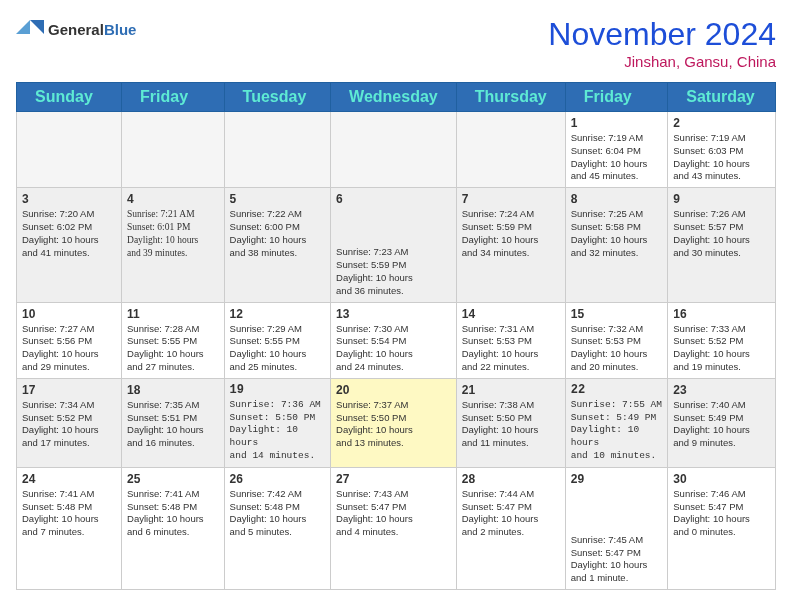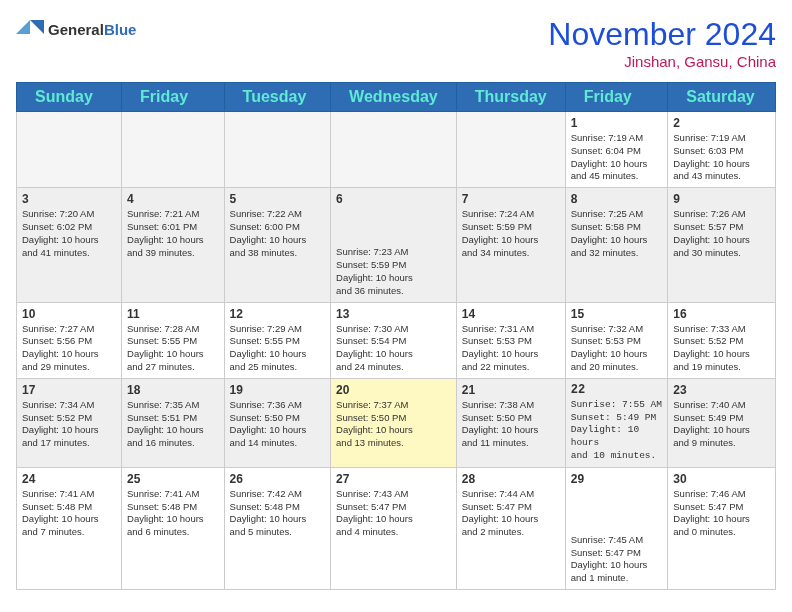--- a/index.html
+++ b/index.html
@@ -155,21 +155,21 @@
       <tr style="background: rgb(240, 240, 240);">
         <td style="background: rgb(239, 239, 239);">
           <span class="day-num">3</span>
           <div class="day-info" style="white-space: pre-line;">Sunrise: 7:20 AM
 Sunset: 6:02 PM
 Daylight: 10 hours
 and 41 minutes.</div>
         </td>
         <td style="background: rgb(239, 239, 239);">
           <span class="day-num">4</span>
-          <div class="day-info" style="white-space: pre-line;">Sunrise: 7:21 AM
+          <div class="day-info" style="white-space: pre-line; font-family: Liberation Serif, serif;">Sunrise: 7:21 AM
 Sunset: 6:01 PM
 Daylight: 10 hours
 and 39 minutes.</div>
         </td>
         <td style="background: rgb(239, 239, 239);">
           <span class="day-num">5</span>
           <div class="day-info" style="white-space: pre-line;">Sunrise: 7:22 AM
 Sunset: 6:00 PM
 Daylight: 10 hours
 and 38 minutes.</div>
@@ -262,21 +262,21 @@
 Daylight: 10 hours
 and 17 minutes.</div>
         </td>
         <td style="background: rgb(239, 239, 239);">
           <span class="day-num">18</span>
           <div class="day-info" style="white-space: pre-line;">Sunrise: 7:35 AM
 Sunset: 5:51 PM
 Daylight: 10 hours
 and 16 minutes.</div>
         </td>
-        <td style="background: rgb(239, 239, 239);">
+        <td style="background: rgb(239, 239, 239); font-family: Liberation Mono, monospace;">
           <span class="day-num">19</span>
           <div class="day-info" style="white-space: pre-line;">Sunrise: 7:36 AM
 Sunset: 5:50 PM
 Daylight: 10 hours
 and 14 minutes.</div>
         </td>
         <td style="background: #fef9c3;">
           <span class="day-num">20</span>
           <div class="day-info" style="white-space: pre-line;">Sunrise: 7:37 AM
 Sunset: 5:50 PM

